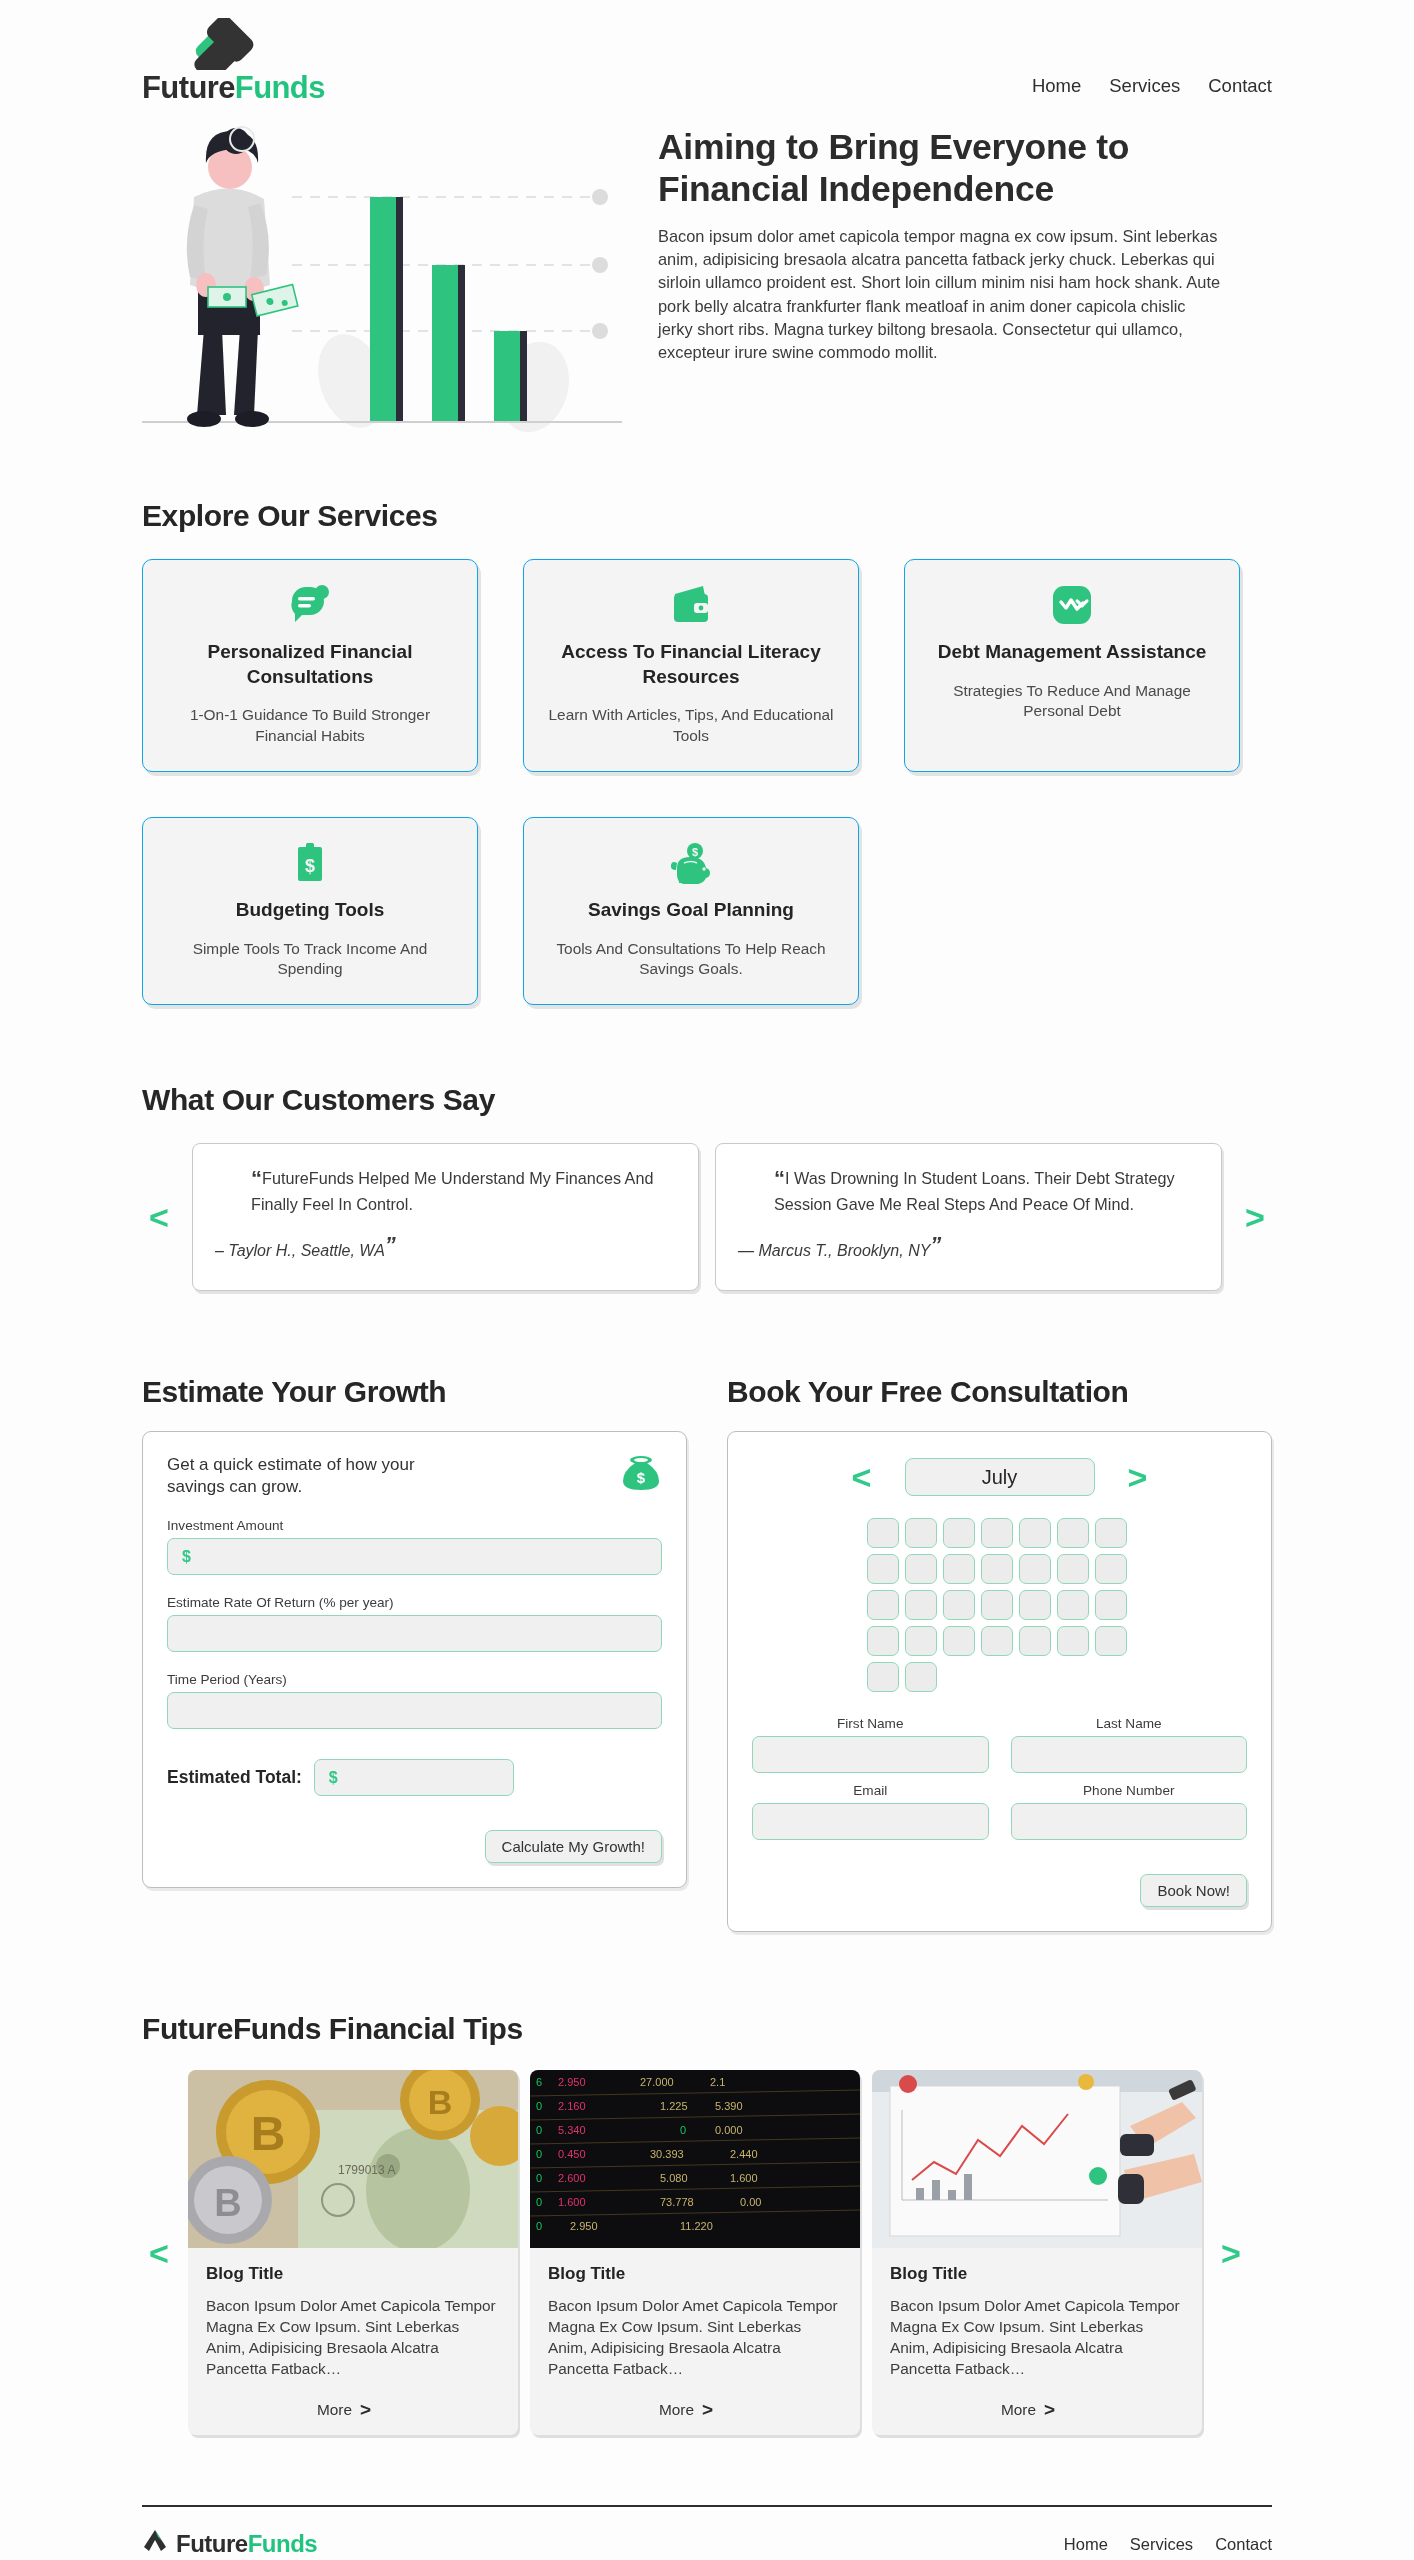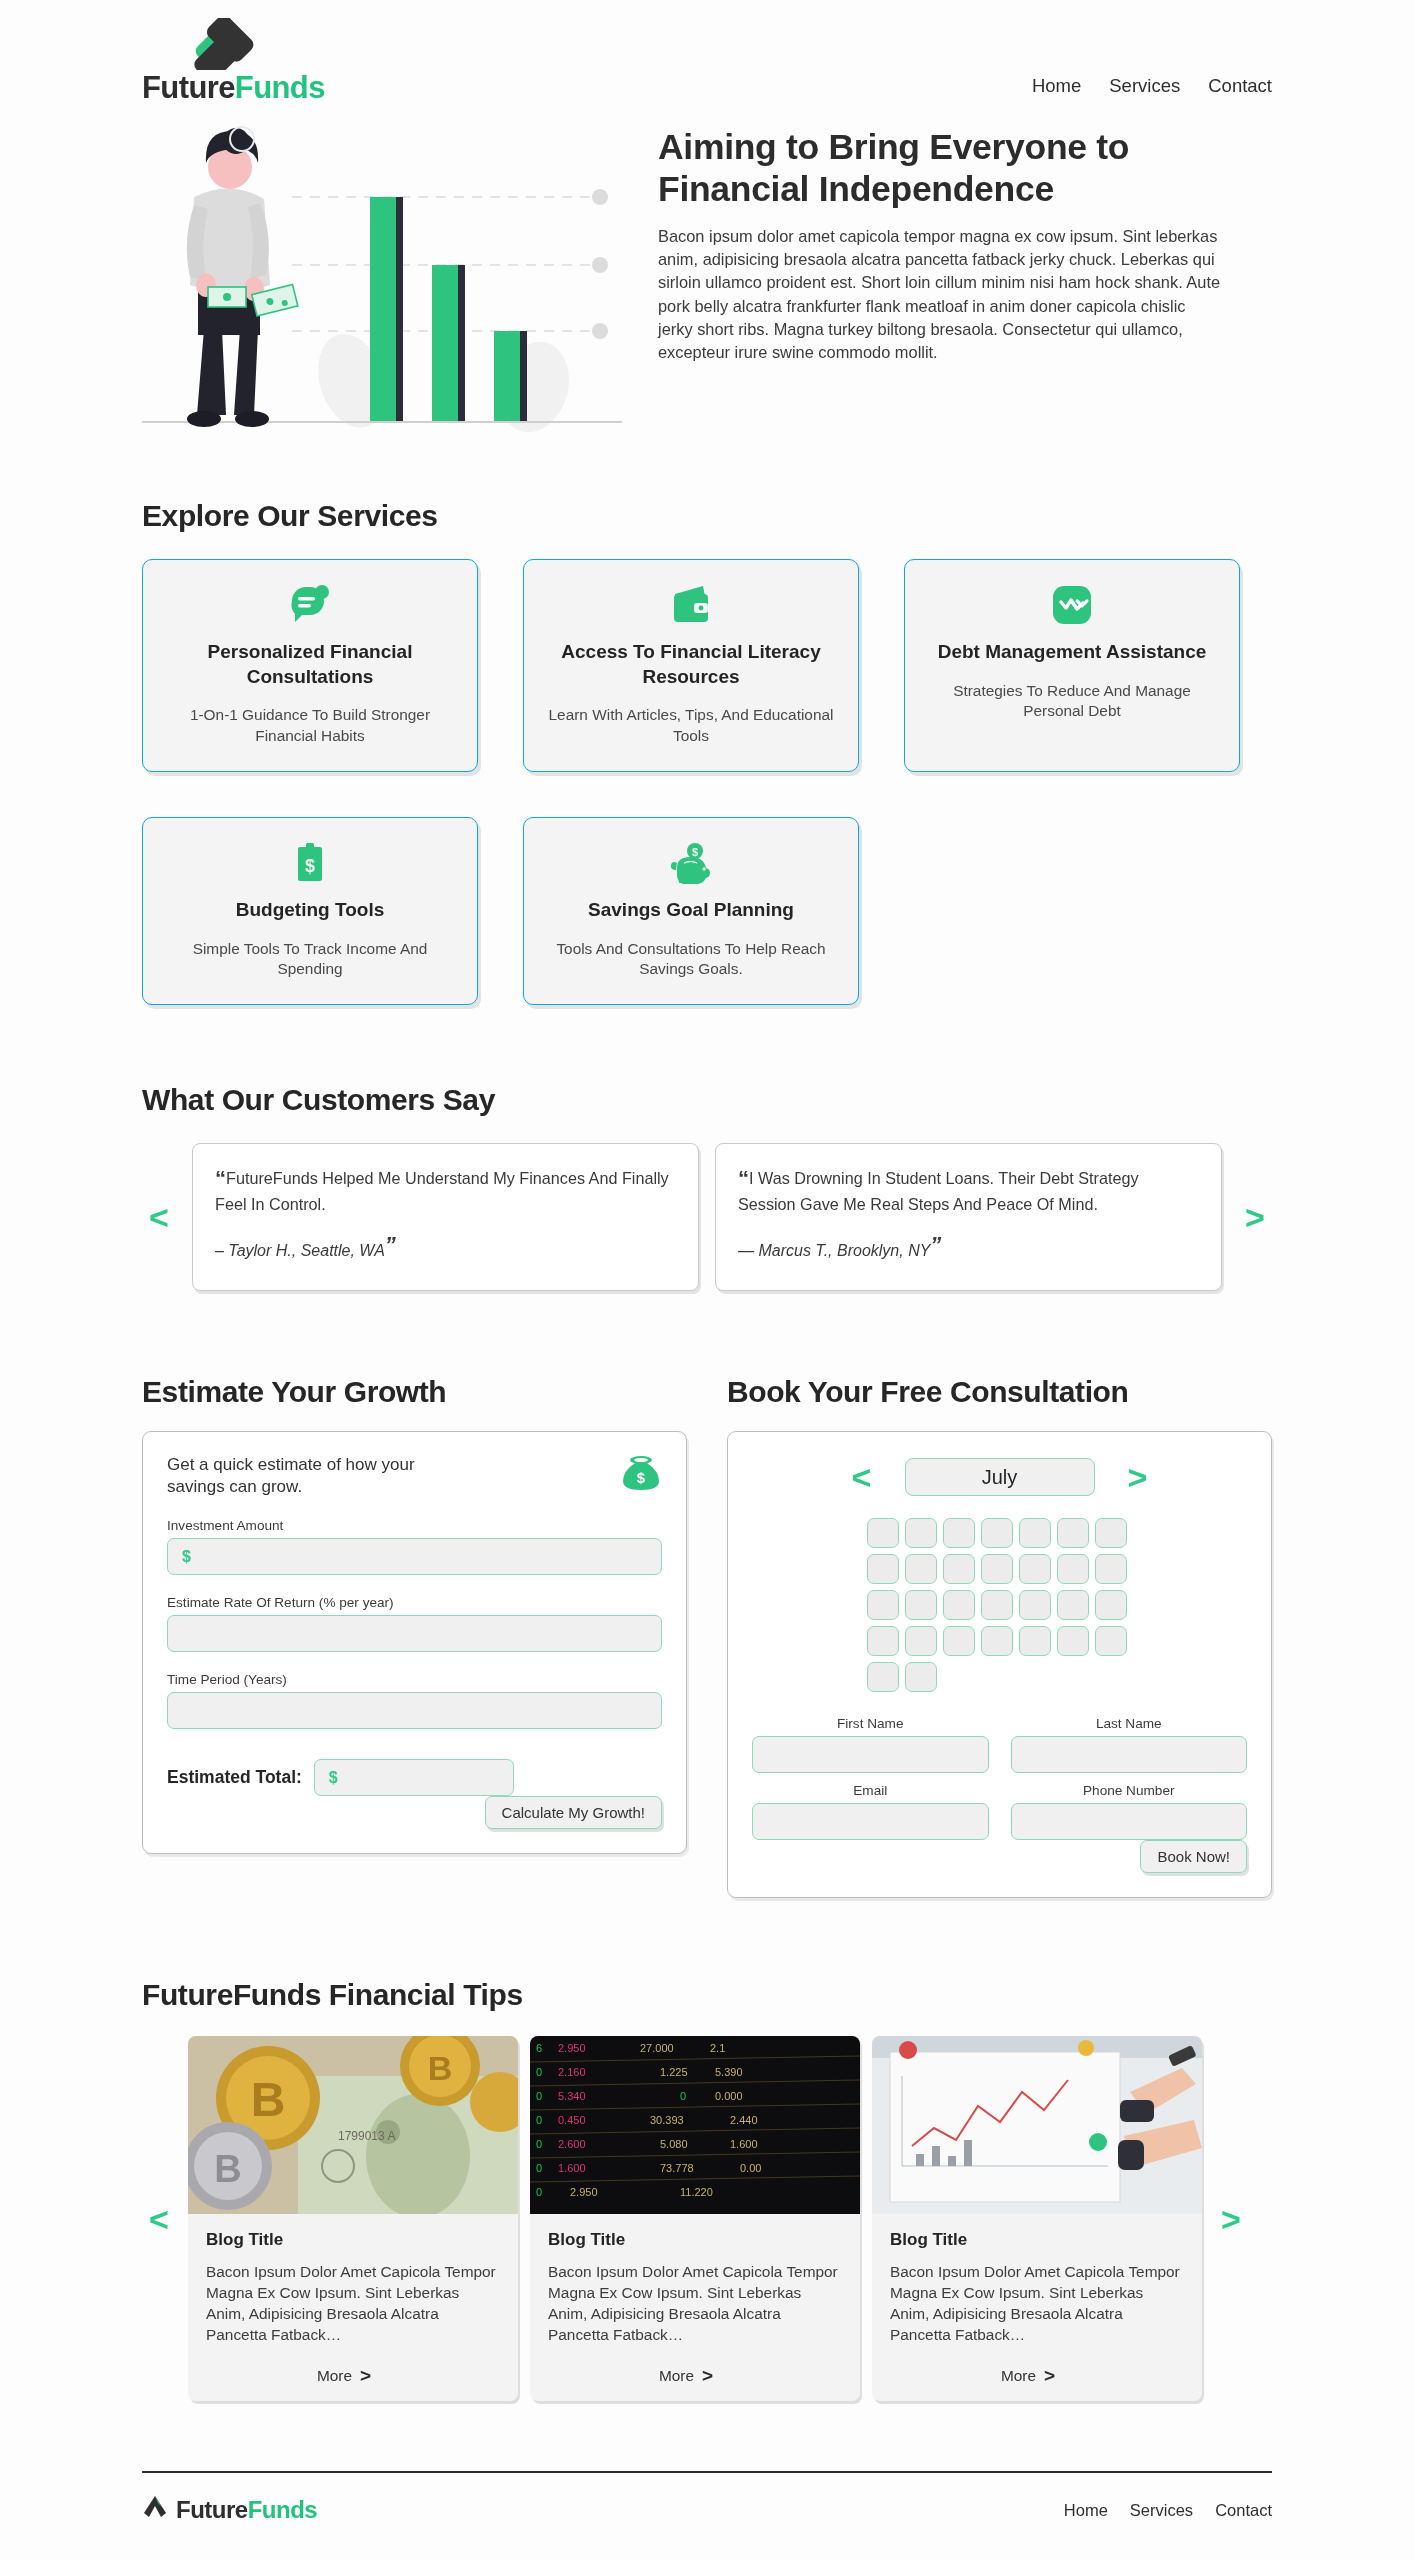--- a/index.html
+++ b/index.html
@@ -59,21 +59,21 @@
   .svc-name { font-size: 19px; font-weight: bold; color: #242424; line-height: 1.3; }
   .svc-desc { margin-top: 16px; font-size: 15.4px; color: #4a4a4a; line-height: 1.35; }
 
   
   .testimonials { margin-top: 78px; }
   .tst-row { display: flex; align-items: center; gap: 16px; margin-top: 26px; }
   .tst-card {
     flex: 1; background: #fff; border: 1px solid #c9c9c9; border-radius: 8px;
     padding: 20px 22px 22px 22px; box-shadow: 2px 3px 0 rgba(0,0,0,.10); min-height: 148px;
   }
-  .tst-quote { font-size: 16.2px; color: #3a3a3a; line-height: 1.35; }
+  .tst-quote { font-size: 16.2px; color: #3a3a3a; line-height: 1.35; margin-left: 36px; }
   .tst-author { margin-top: 16px; font-size: 16px; font-style: italic; color: #3a3a3a; }
   .qmark { font-size: 22px; font-weight: bold; vertical-align: -2px; color: #3a3a3a; }
   .qmark.close { vertical-align: 4px; }
   .arrow {
     font-size: 34px; font-weight: bold; color: #2fc988; flex: none; width: 34px;
     text-align: center; line-height: 1; user-select: none; cursor: pointer;
   }
 
   
   .tools { margin-top: 84px; display: flex; gap: 40px; }
@@ -92,21 +92,21 @@
     font-size: 16px; color: #2fc988; font-weight: bold;
   }
   .total-row { display: flex; align-items: center; gap: 12px; margin-top: 30px; }
   .total-label { font-size: 17.5px; font-weight: bold; color: #262626; }
   .total-box { width: 200px; }
   .btn {
     display: inline-block; background: #f0f0f0; border: 1.4px solid #8fd9b7; border-radius: 7px;
     padding: 7px 16px; font-size: 15px; color: #333; box-shadow: 2px 3px 0 rgba(0,0,0,.12);
     cursor: pointer;
   }
-  .btn-row { display: flex; justify-content: flex-end; }
+  .btn-row { display: flex; justify-content: flex-end; margin-top: 34px; }
 
   
   .cal-head { display: flex; align-items: center; justify-content: center; gap: 26px; margin-top: 4px; }
   .cal-month {
     width: 190px; height: 38px; border: 1.4px solid #8fd9b7; border-radius: 8px; background: #f0f0f0;
     display: flex; align-items: center; justify-content: center; font-size: 20px; color: #262626;
   }
   .cal-grid {
     margin: 22px auto 0 auto; width: 266px;
     display: grid; grid-template-columns: repeat(7, 32px); gap: 6px;

